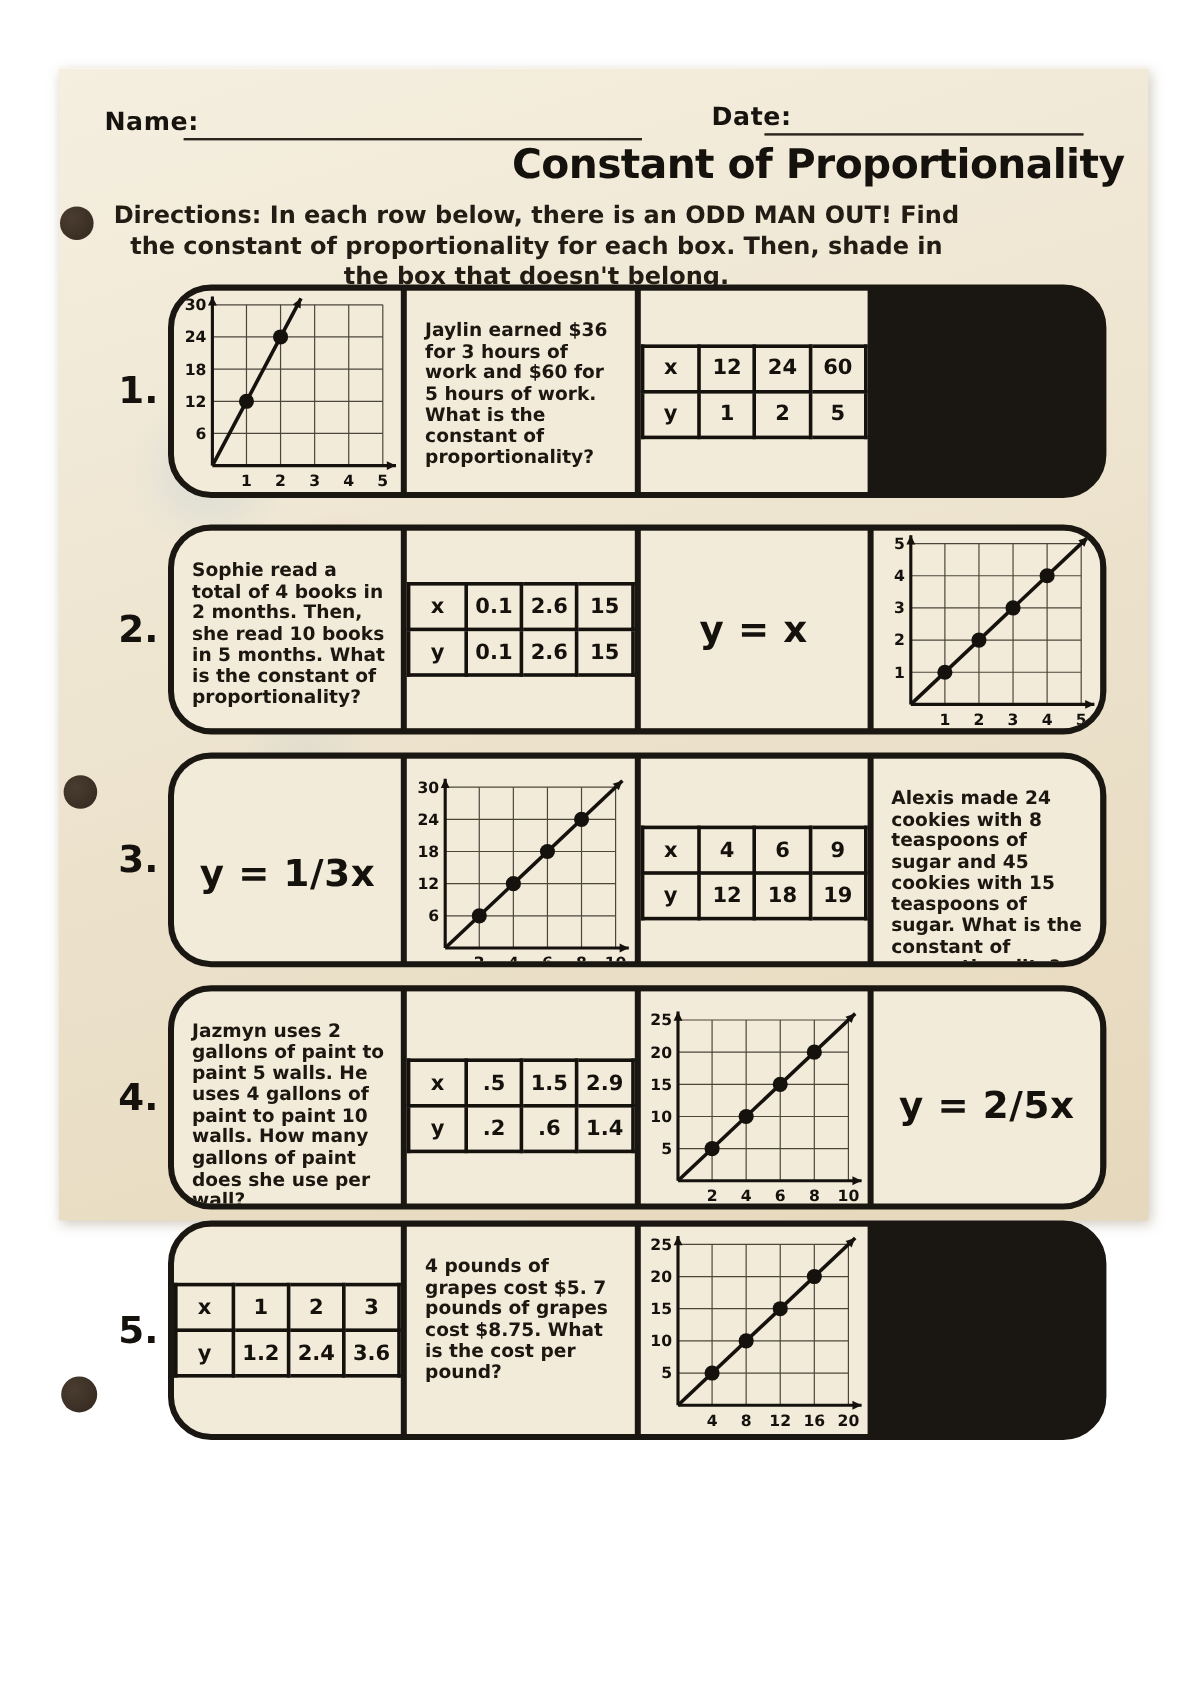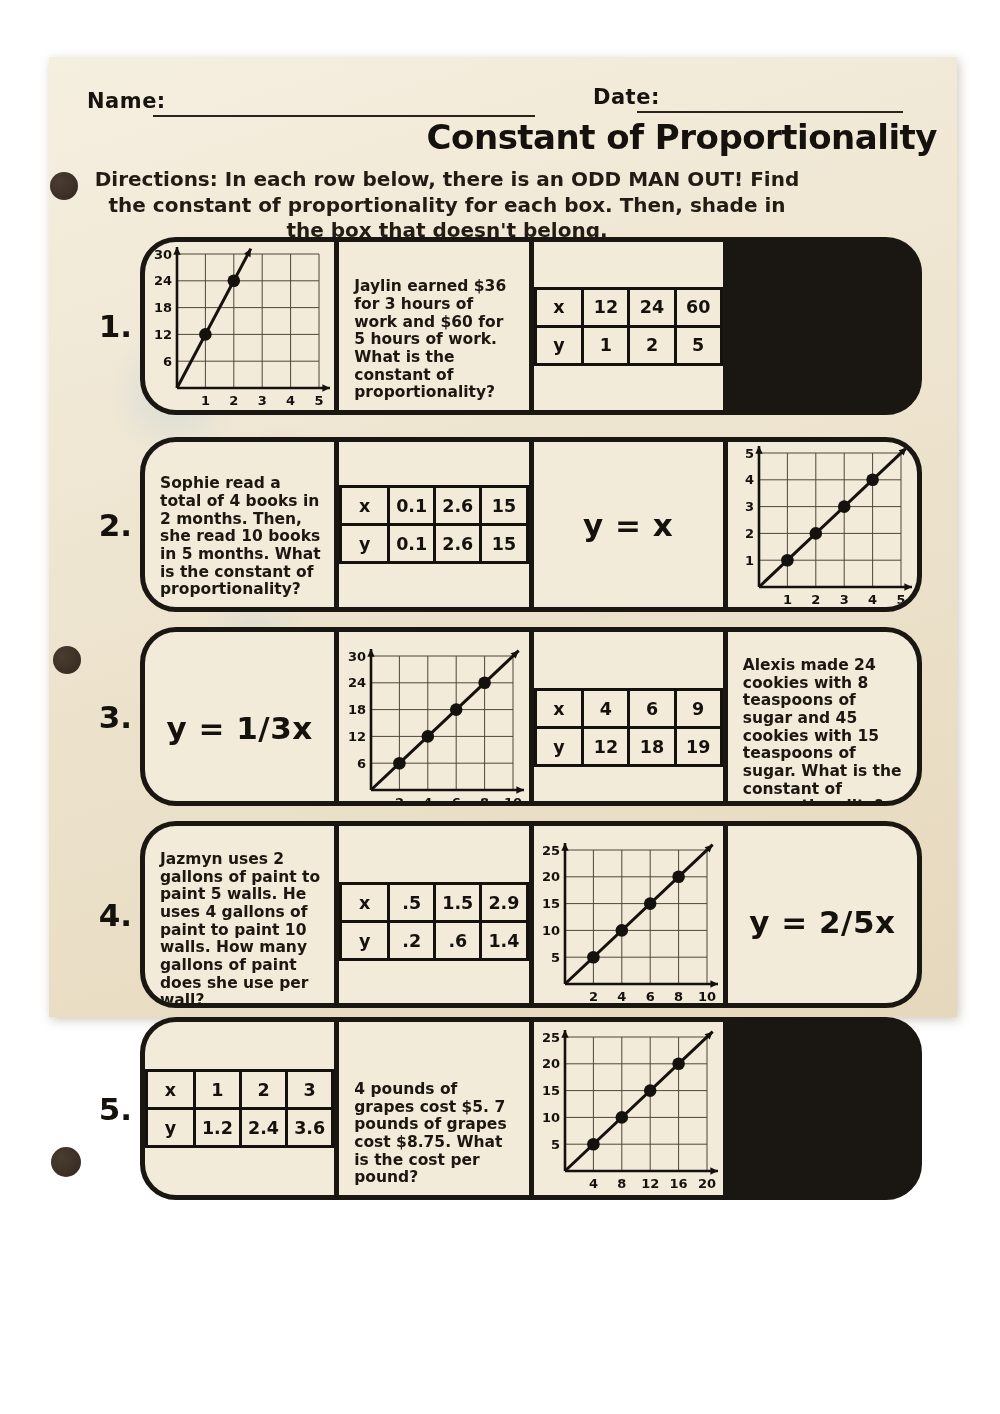--- a/index.html
+++ b/index.html
@@ -48,21 +48,21 @@
     border:5px solid #1a1611;border-radius:36px;
     display:grid;grid-template-columns:1fr 1fr 1fr 1fr;gap:5px;
     overflow:hidden;
   }
   .cell{
     background:#f2ebda;
     display:flex;align-items:center;justify-content:center;
     min-width:0;position:relative;
   }
   .cell.word{
-    align-items:flex-end;justify-content:flex-start;
+    align-items:flex-start;justify-content:flex-start;
     padding:25px 10px 8px 15px;
     font-size:15.5px;font-weight:bold;line-height:1.14;color:#1c1710;
   }
   .cell.eq{font-size:31px;font-weight:bold;color:#15110c;letter-spacing:0.5px;}
   .mini-table{
     border-collapse:collapse;width:100%;table-layout:fixed;
   }
   .mini-table td{
     border:3.5px solid #15110d;height:35px;text-align:center;
     font-size:17.5px;font-weight:bold;padding:0 1px;color:#15110c;

